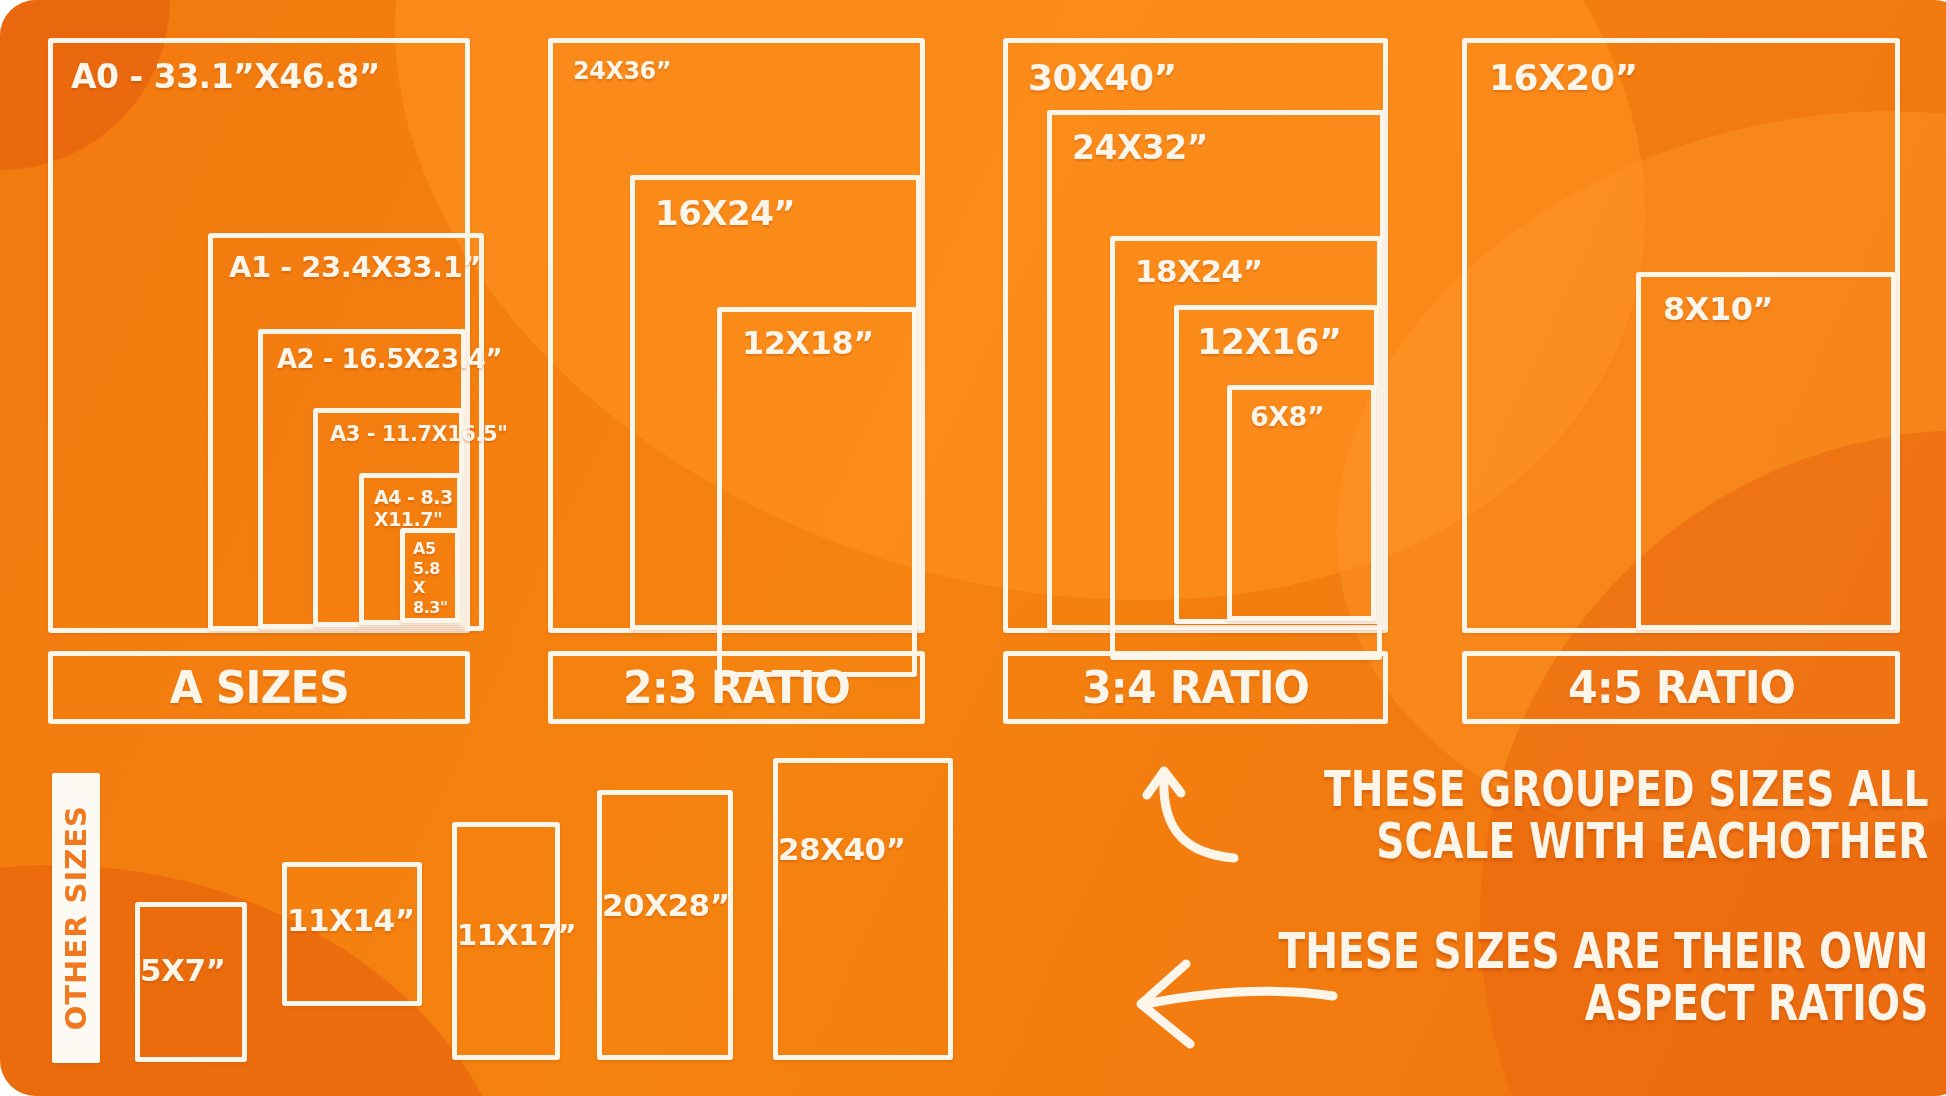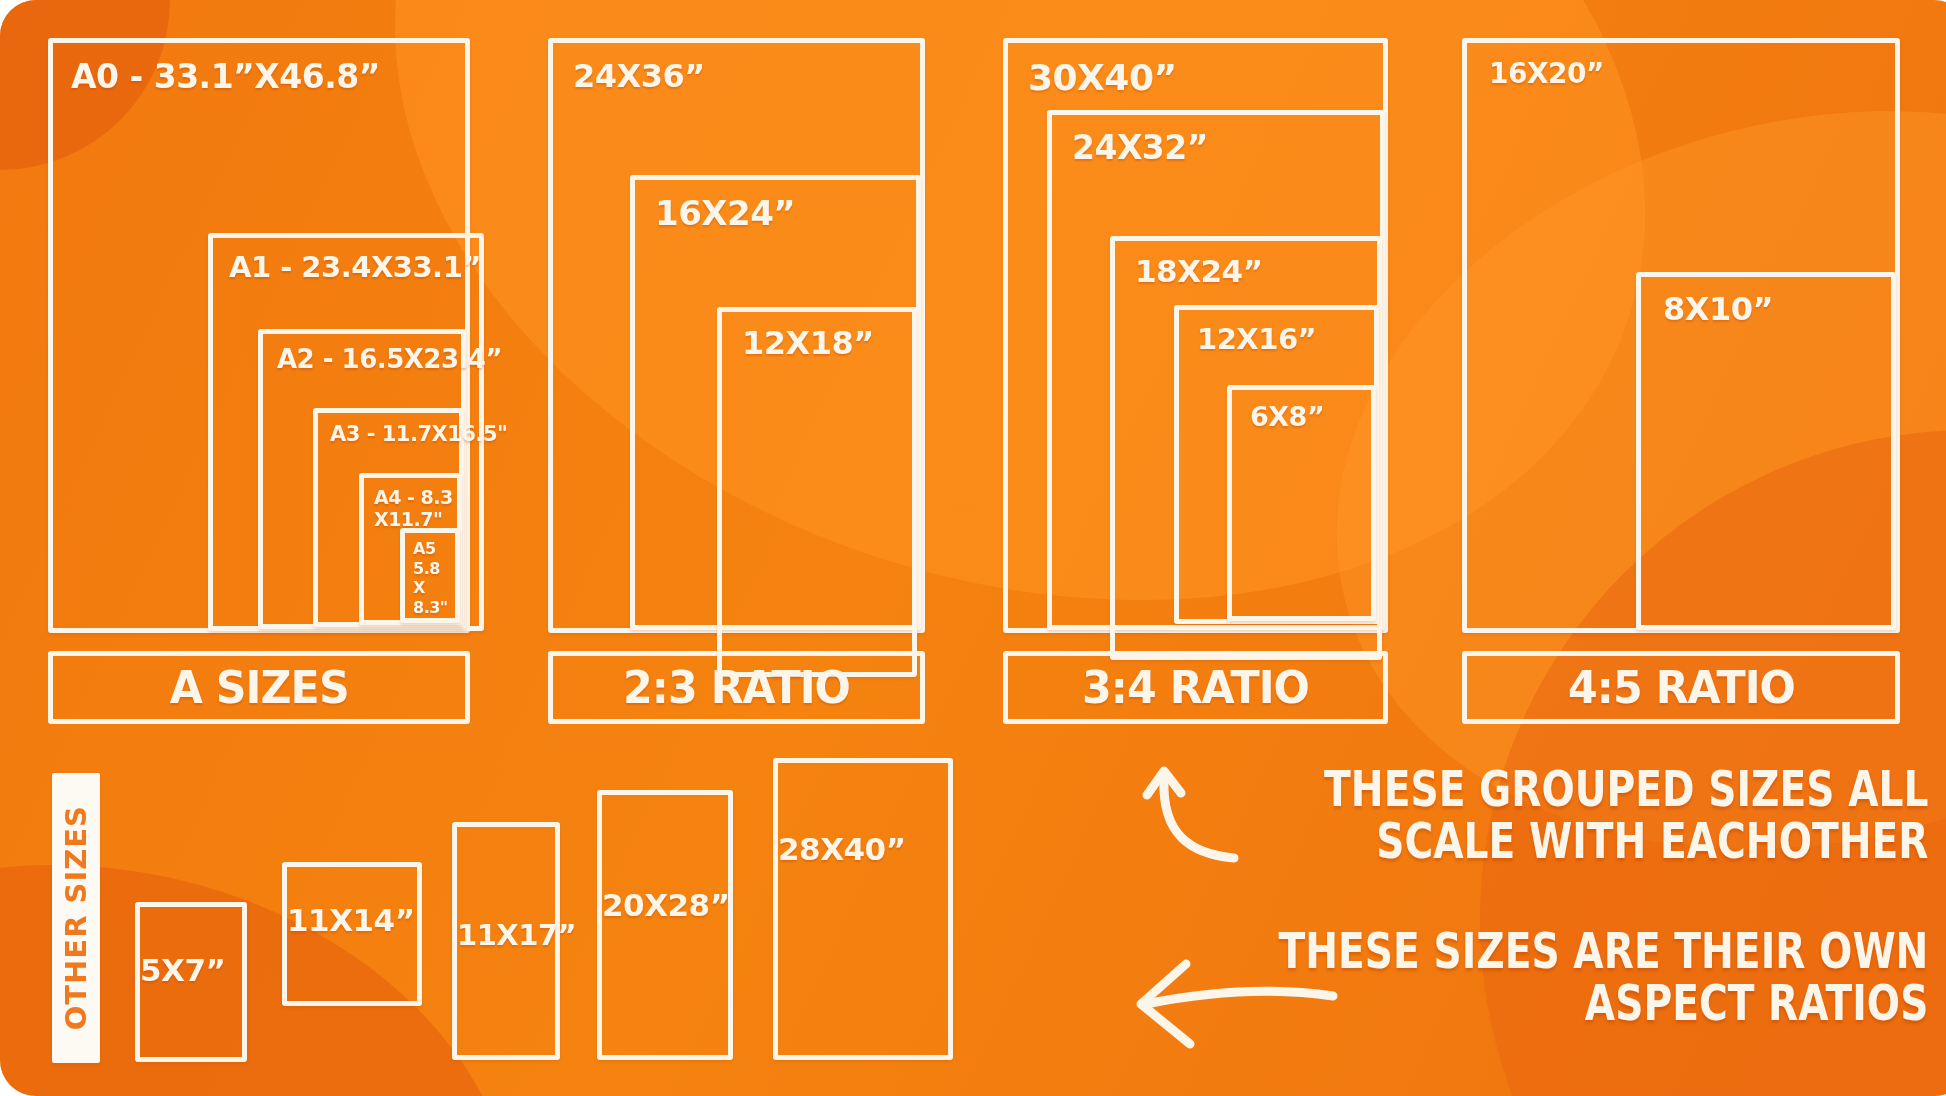--- a/index.html
+++ b/index.html
@@ -37,40 +37,40 @@
   .a1 .lbl{left:16px;top:12px;font-size:29px;}
   .a2 .lbl{left:14px;top:10px;font-size:26px;}
   .a3 .lbl{left:12px;top:9px;font-size:21px;}
   .a4 .lbl{left:10px;top:8px;font-size:19px;line-height:1.18;}
   .a5 .lbl{left:8px;top:6px;font-size:16px;line-height:1.22;}
 
   
   .b1{left:548px;top:38px;width:377px;height:595px;}
   .b2{left:630px;top:175px;width:291px;height:455px;}
   .b3{left:717px;top:307px;width:200px;height:370px;}
-  .b1 .lbl{left:20px;top:14px;font-size:32px;}
+  .b1 .lbl{left:20px;top:14px;font-size:24px;}
   .b2 .lbl{left:20px;top:13px;font-size:34px;}
   .b3 .lbl{left:20px;top:12px;font-size:32px;}
 
   
   .c1{left:1003px;top:38px;width:385px;height:595px;}
   .c2{left:1047px;top:110px;width:338px;height:520px;}
   .c3{left:1110px;top:203px;width:272px;height:424px;margin-top:33px;}
   .c4{left:1174px;top:305px;width:205px;height:319px;}
   .c5{left:1227px;top:385px;width:149px;height:236px;}
   .c1 .lbl{left:20px;top:14px;font-size:36px;}
   .c2 .lbl{left:20px;top:13px;font-size:33px;}
   .c3 .lbl{left:20px;top:12px;font-size:31px;}
-  .c4 .lbl{left:18px;top:12px;font-size:29px;}
+  .c4 .lbl{left:18px;top:12px;font-size:35px;}
   .c5 .lbl{left:18px;top:11px;font-size:27px;}
 
   
   .d1{left:1462px;top:38px;width:438px;height:595px;}
   .d2{left:1636px;top:272px;width:260px;height:358px;}
-  .d1 .lbl{left:22px;top:14px;font-size:28px;}
+  .d1 .lbl{left:22px;top:14px;font-size:36px;}
   .d2 .lbl{left:22px;top:13px;font-size:32px;}
 
   
   .strip{position:absolute;top:651px;height:73px;border:5px solid #FCF5EA;border-radius:3px;
          box-sizing:border-box;display:flex;align-items:center;justify-content:center;}
   .strip .stxt{font-size:45px;transform:scaleX(.95);text-shadow:0 2px 2px rgba(175,60,0,.30);letter-spacing:-1px;}
   .strip-a{left:48px;width:422px;}
   .strip-23{left:548px;width:377px;}
   .strip-34{left:1003px;width:385px;}
   .strip-45{left:1462px;width:438px;}

